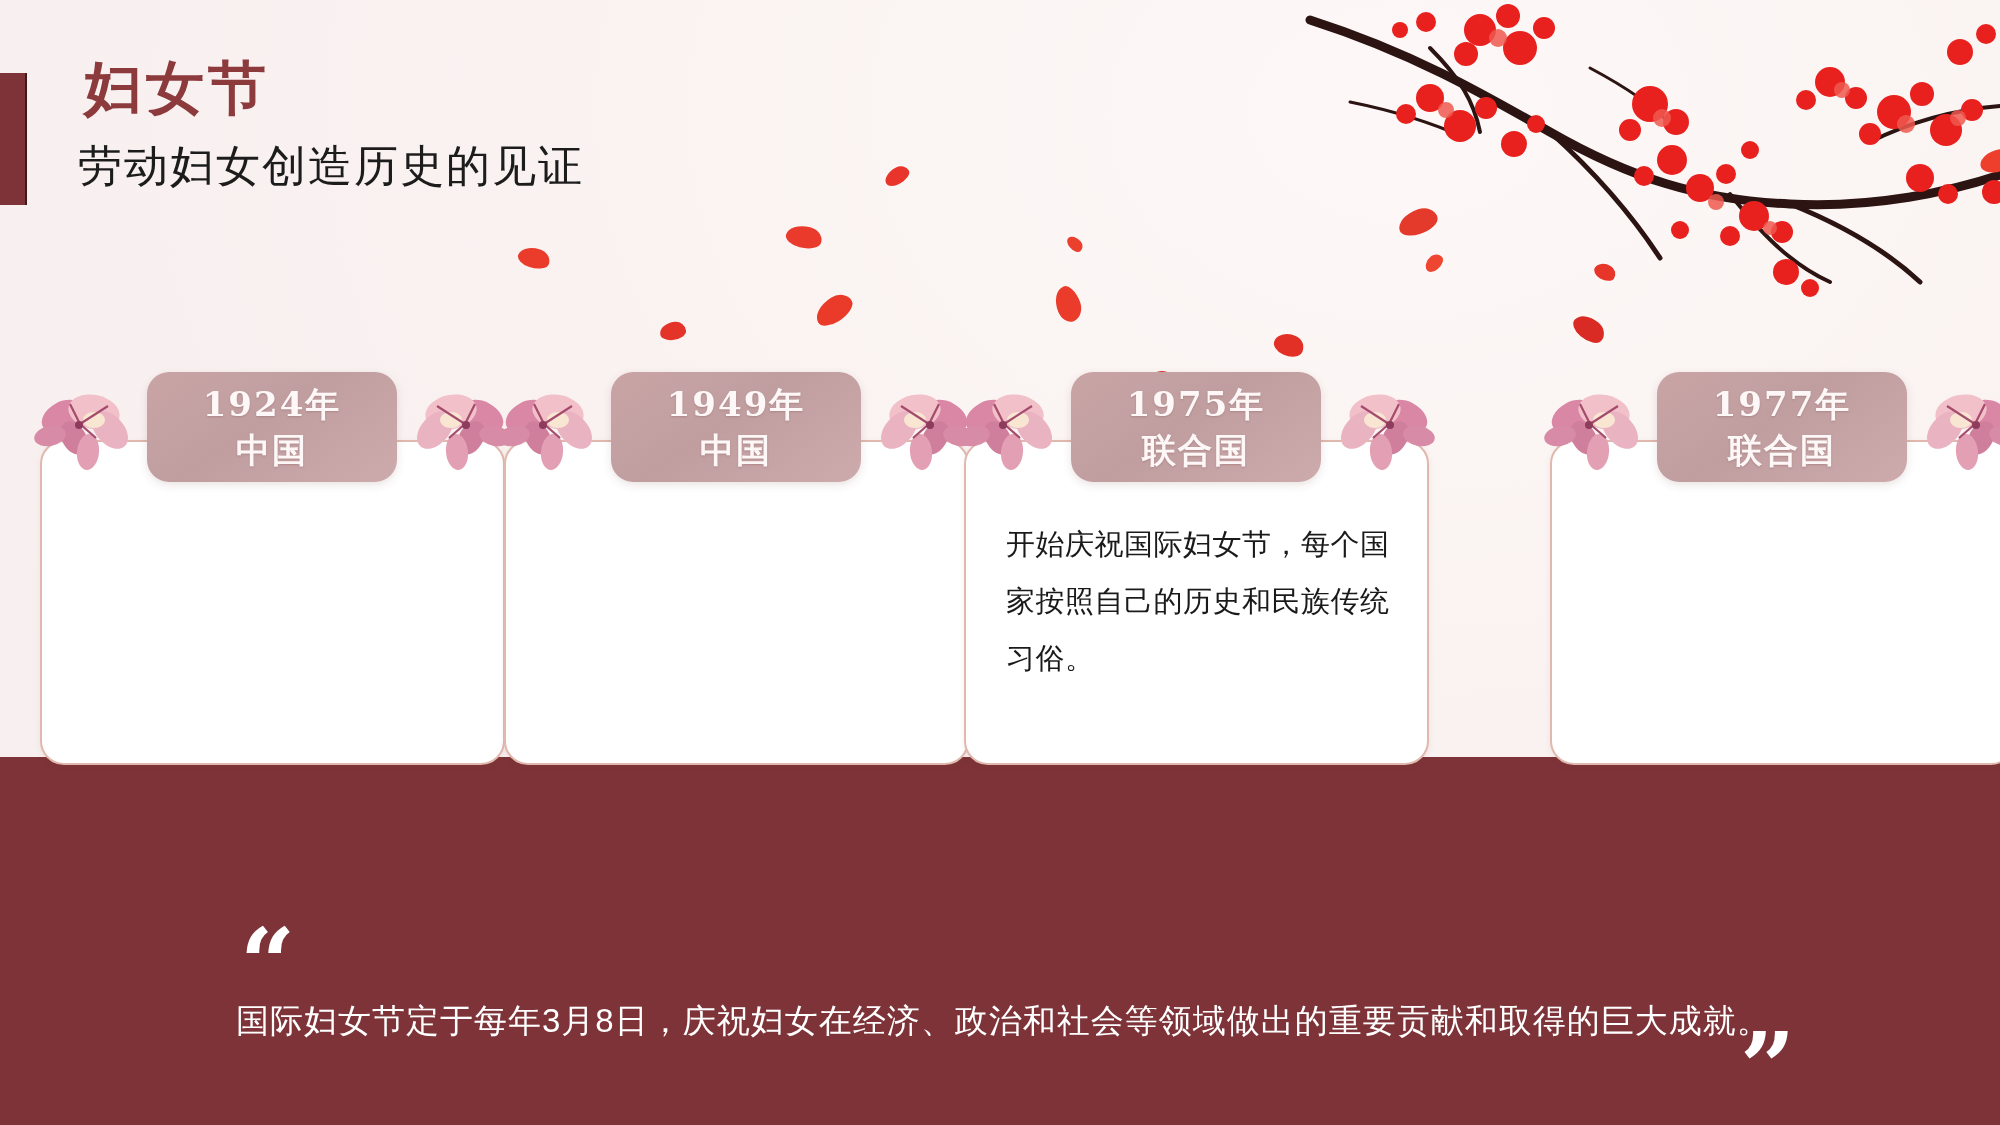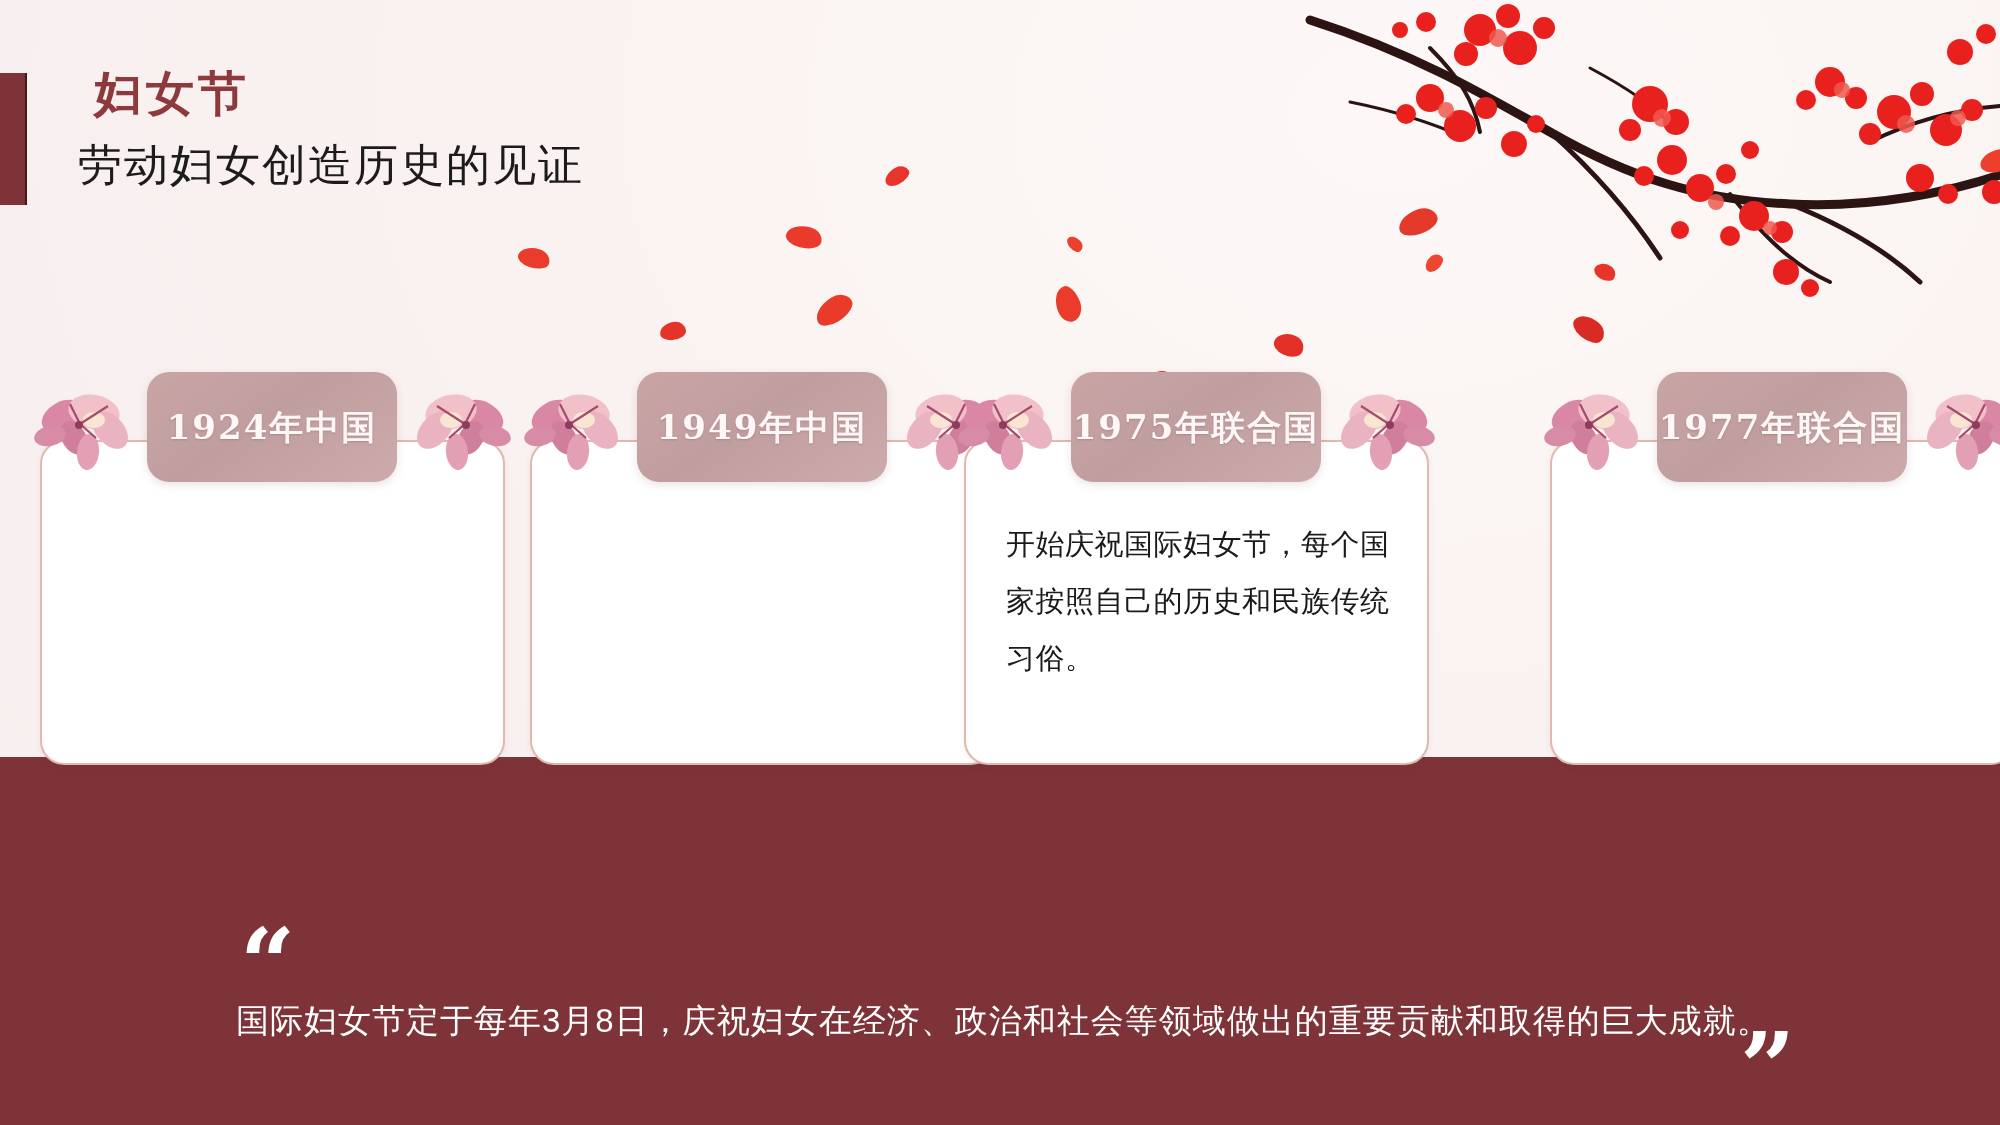--- a/index.html
+++ b/index.html
@@ -25,24 +25,24 @@
   }
 
   
   .title-accent{
     position:absolute;left:0px;top:73px;width:25px;height:132px;
     background:#7d3337;
     border-right:2px solid #43181b;
   }
   .title-wrap{position:absolute;left:78px;top:52px;}
   .title{
-    margin:16px;
+    margin:6px;
     font-family:"DejaVu Serif","Liberation Serif",serif;
     font-weight:bold;
-    font-size:48px;
+    font-size:58px;
     line-height:1.05;
     color:#8c3a3c;
     letter-spacing:4px;
   }
   .subtitle{
     margin:18px 0 0 0;
     font-size:44px;
     color:#1c1c1c;
     letter-spacing:2px;
     font-weight:400;
@@ -75,21 +75,21 @@
     font-size:29px;
     line-height:57px;
     color:#1a1a1a;
     letter-spacing:0.5px;
   }
   .badge{
     position:absolute;top:-70px;left:105px;
     width:250px;height:110px;
     border-radius:22px;
     background:linear-gradient(145deg,#c9a4a5 0%,#c09ea0 45%,#cdaaab 100%);
-    display:flex;flex-direction:row;align-items:center;justify-content:center;
+    display:flex;flex-direction:column;align-items:center;justify-content:center;
     box-shadow:0 3px 8px rgba(120,70,70,.15);
   }
   .badge span{
     display:block;
     font-family:"DejaVu Serif","Liberation Serif",serif;
     font-weight:bold;
     color:#fdf8f7;
     font-size:34px;
     line-height:46px;
     letter-spacing:2px;
@@ -246,21 +246,21 @@
           <path d="M70 44 L98 26 M70 44 L60 24 M70 44 L86 58" stroke="#a54b6e" stroke-width="2.2" fill="none"></path>
           <circle cx="69" cy="45" r="4" fill="#8e3c5c"></circle>
         </g>
       </svg>
       <div class="badge">
         <span>1924年</span>
         <span>中国</span>
       </div>
     </div>
 
-    <div class="card" style="left:530px;">
+    <div class="card" style="left:504px;">
       <svg class="blossom left" viewBox="0 0 150 92" xmlns="http://www.w3.org/2000/svg">
         <g>
           <ellipse cx="52" cy="36" rx="22" ry="14" fill="#d987a4" transform="rotate(-30 52 36)"></ellipse>
           <ellipse cx="84" cy="32" rx="26" ry="17" fill="#f2c0c8" transform="rotate(12 84 32)"></ellipse>
           <ellipse cx="100" cy="50" rx="22" ry="14" fill="#eab3c1" transform="rotate(48 100 50)"></ellipse>
           <ellipse cx="64" cy="58" rx="18" ry="12" fill="#cf7e9c" transform="rotate(60 64 58)"></ellipse>
           <ellipse cx="40" cy="56" rx="16" ry="10" fill="#d88ba6" transform="rotate(-12 40 56)"></ellipse>
           <ellipse cx="78" cy="72" rx="11" ry="18" fill="#e3a0b4" transform="rotate(6 78 72)"></ellipse>
           <ellipse cx="84" cy="40" rx="11" ry="8" fill="#f8e6d2"></ellipse>
           <path d="M70 44 L98 26 M70 44 L60 24 M70 44 L86 58" stroke="#a54b6e" stroke-width="2.2" fill="none"></path>

